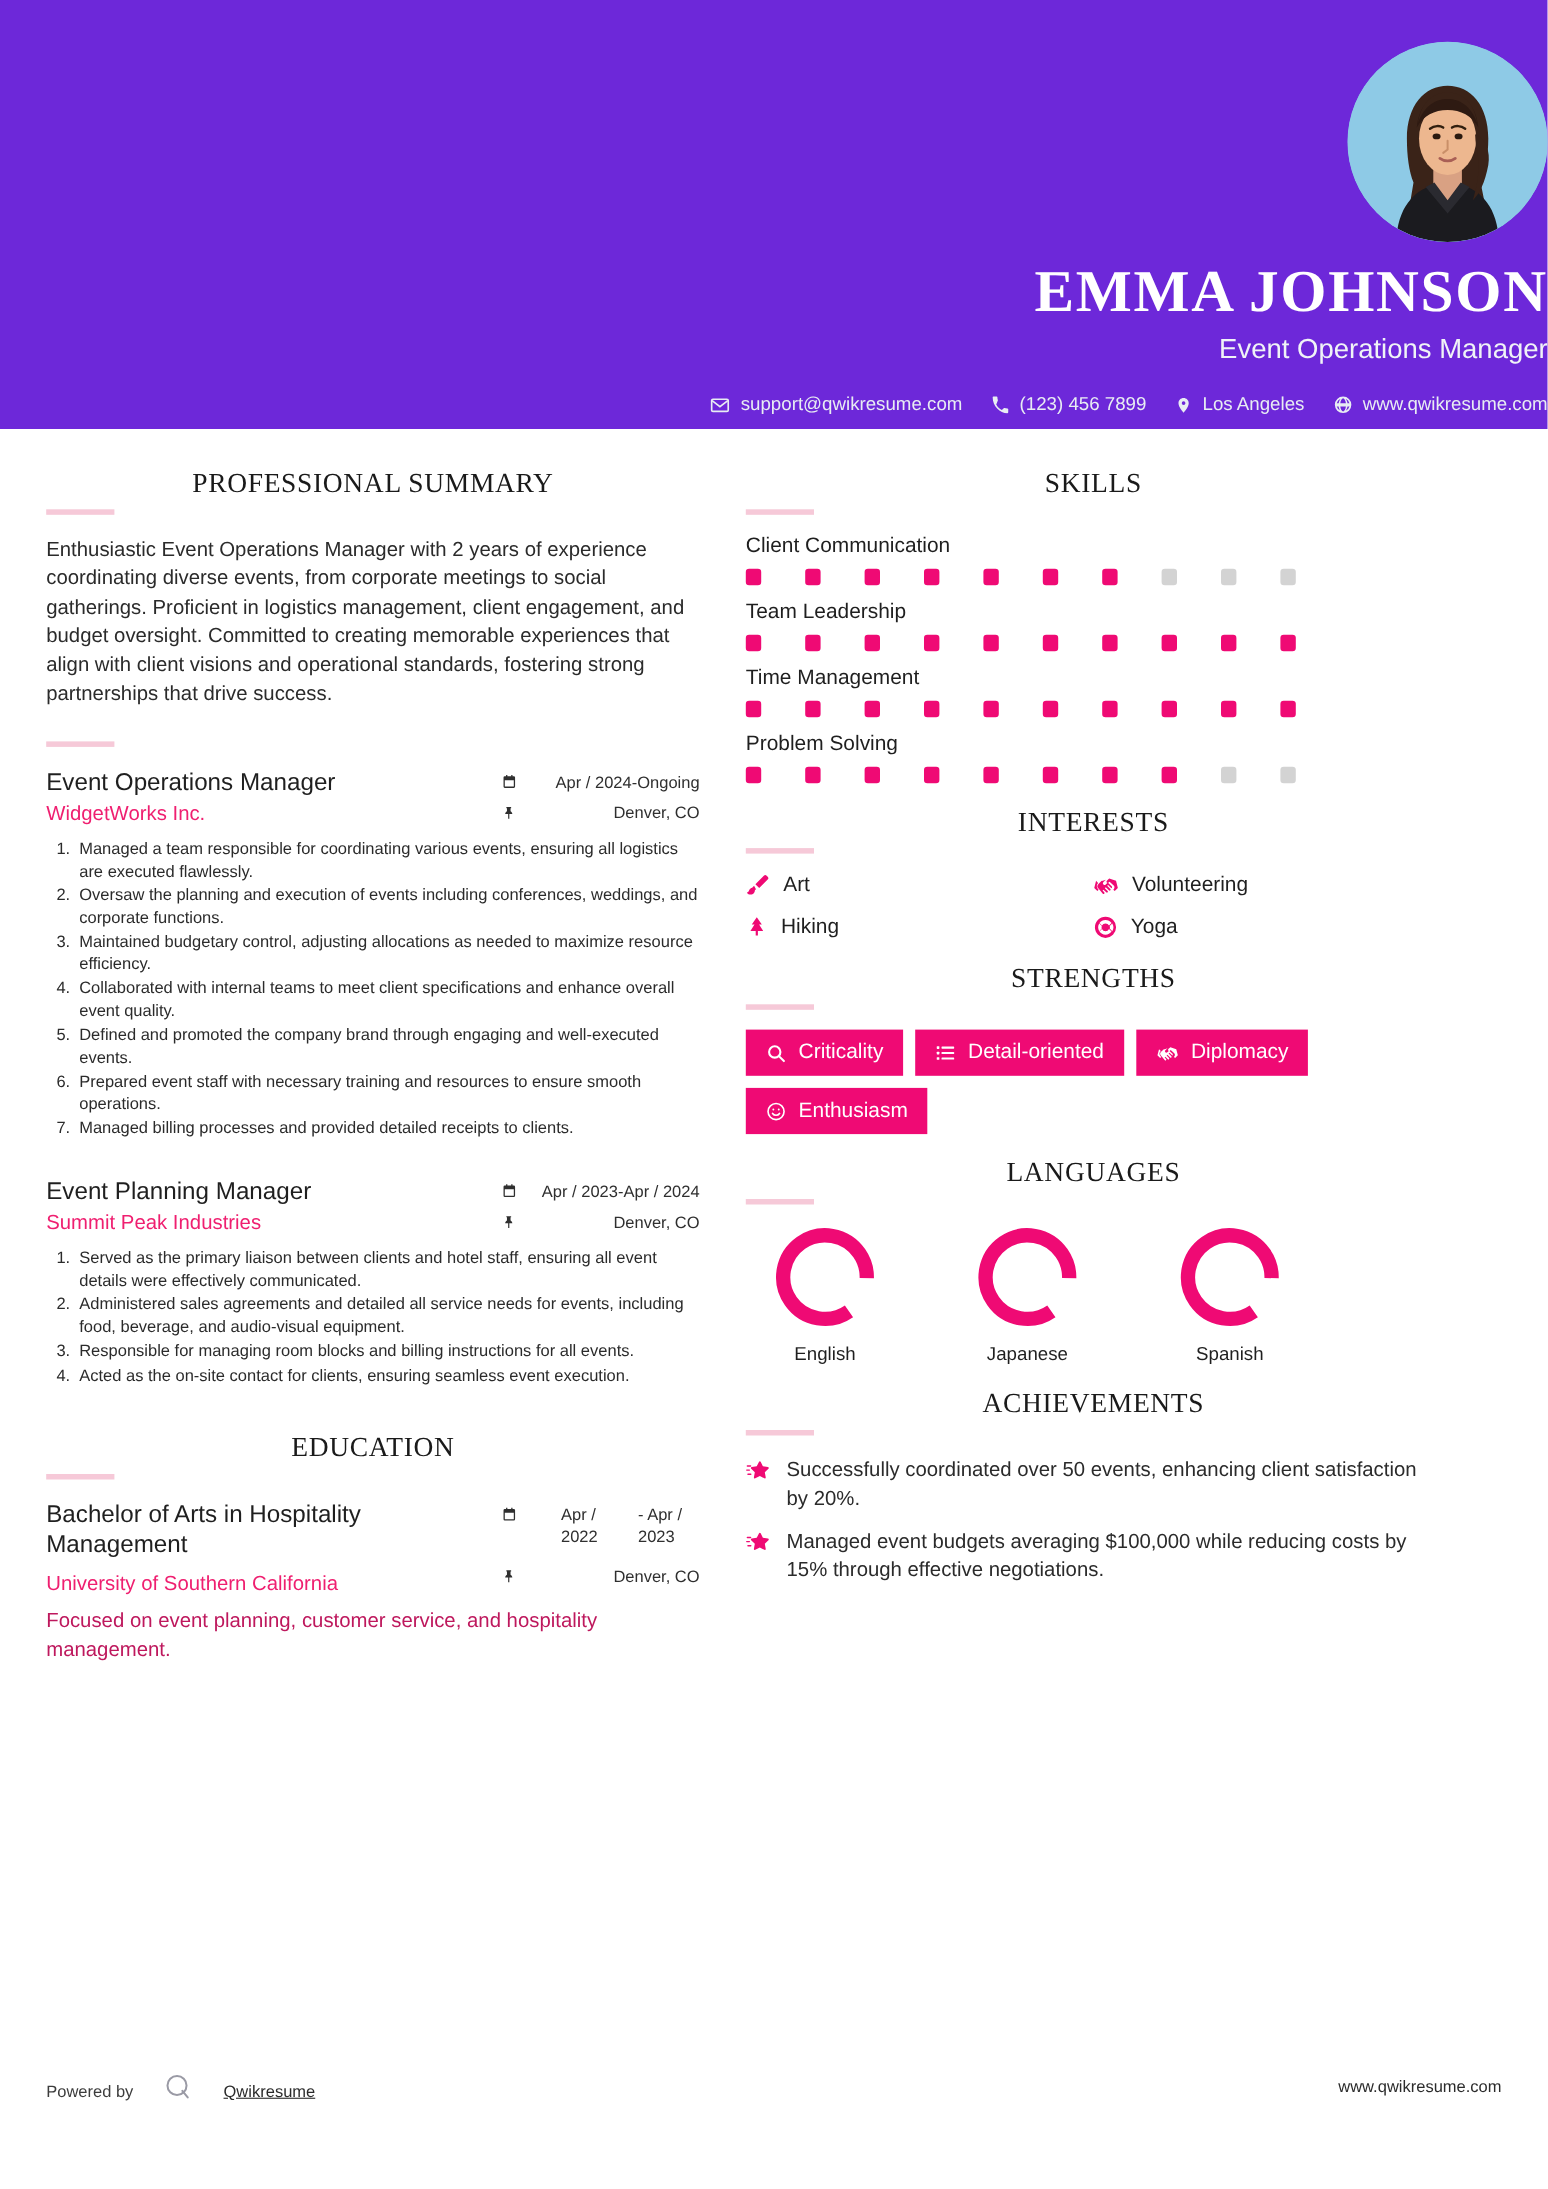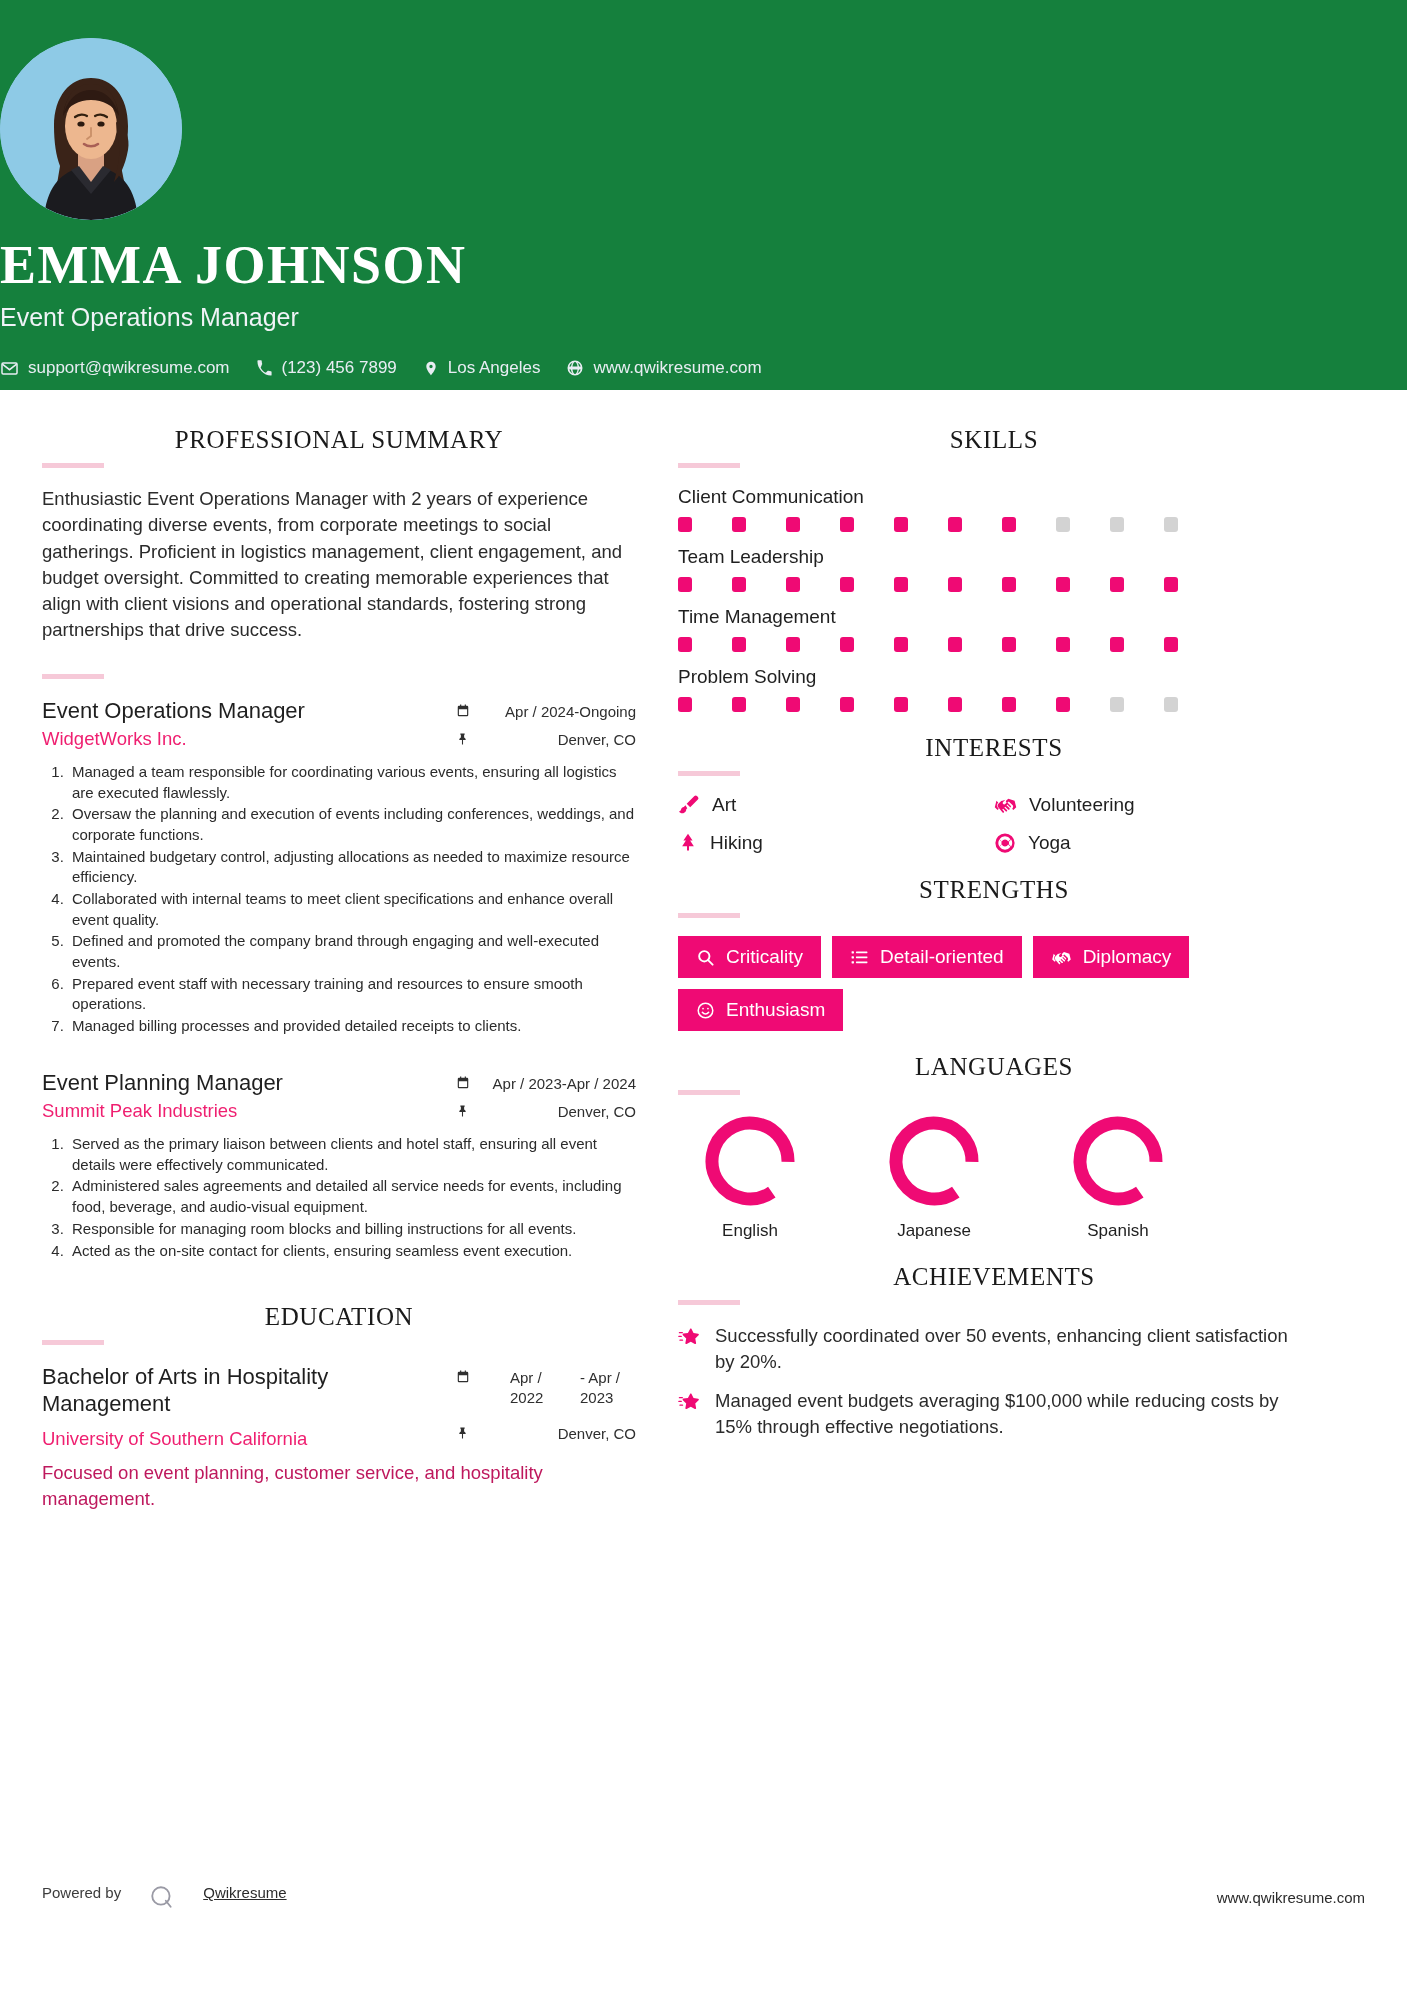--- a/index.html
+++ b/index.html
@@ -8,26 +8,26 @@
     width: 1407px;
     height: 1990px;
     background: #ffffff;
     font-family: "Liberation Sans", sans-serif;
     color: #231f20;
     overflow: hidden;
   }
 
   
   .header {
-    background: #15803d;
+    background: #6d28d9;
     height: 390px;
     position: relative;
     display: flex;
     flex-direction: column;
-    align-items: flex-start;
+    align-items: flex-end;
     padding-top: 38px;
   }
   .avatar {
     width: 182px;
     height: 182px;
     border-radius: 50%;
     background: #8ecae6;
     overflow: hidden;
     position: relative;
   }
@@ -240,21 +240,21 @@
     left: 0;
     top: 1884px;
     width: 1407px;
     padding: 0 42px;
     display: flex;
     align-items: center;
     justify-content: space-between;
     font-size: 15px;
     color: #3c3c3c;
   }
-  .footer-left { display: flex; align-items: flex-start; gap: 28px; }
+  .footer-left { display: flex; align-items: flex-end; gap: 28px; }
   .footer-brand {
     text-decoration: underline;
     color: #2b2b2b;
     font-size: 15px;
   }
   .footer-right { color: #2b2b2b; font-size: 15px; }
 </style>
 </head>
 <body>
 

